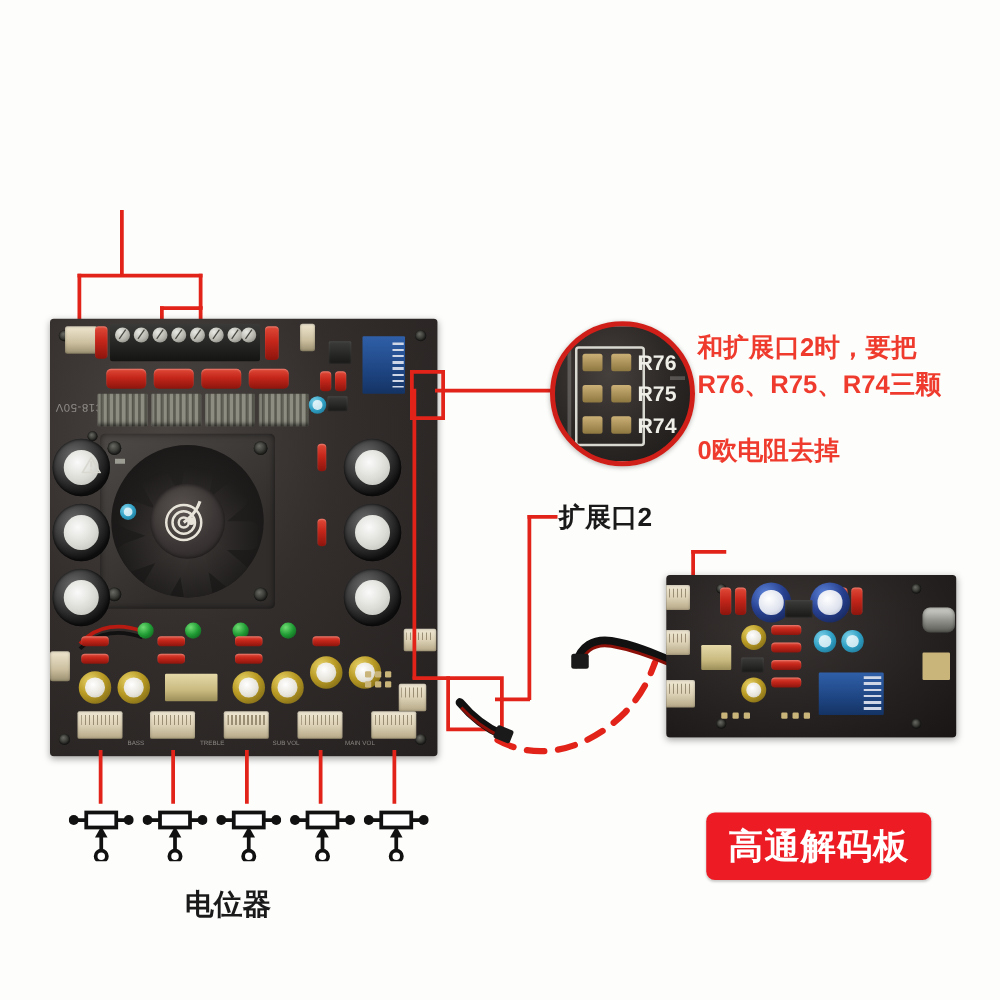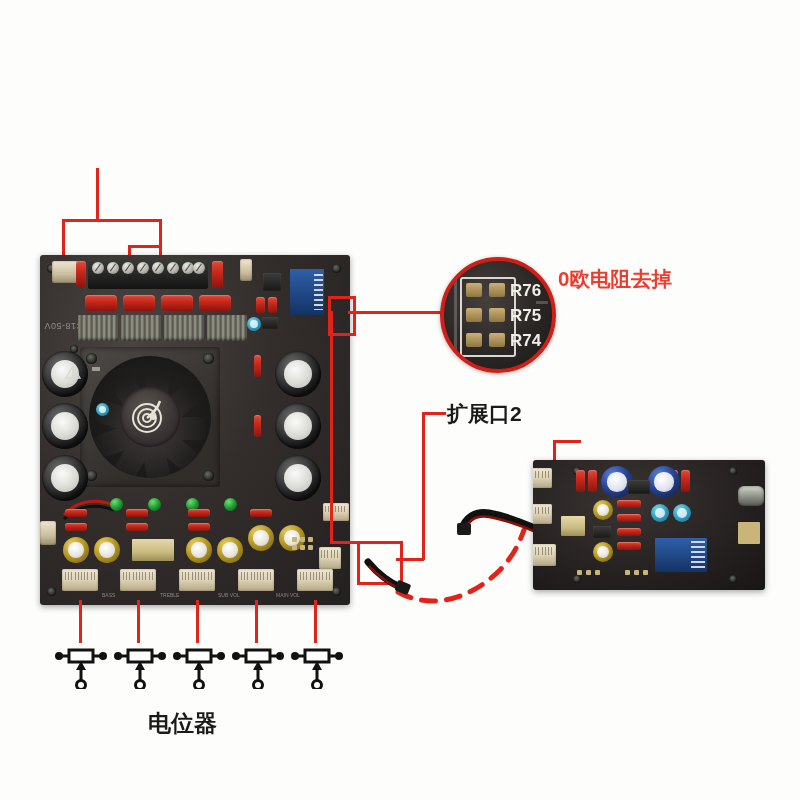--- a/index.html
+++ b/index.html
@@ -312,21 +312,23 @@
     <div class="mag-pad" style="left:22px;top:72px;width:16px;height:14px;"></div>
     <div class="mag-pad" style="left:45px;top:72px;width:16px;height:14px;"></div>
     <div class="mag-lbl" style="left:66px;top:20px;">R76</div>
     <div class="mag-lbl" style="left:66px;top:45px;">R75</div>
     <div class="mag-lbl" style="left:66px;top:70px;">R74</div>
     <div class="silk" style="left:10px;top:12px;width:3px;height:84px;"></div>
     <div class="silk" style="left:92px;top:40px;width:12px;height:3px;"></div>
   </div>
 
   <div style="position:absolute;left:558px;top:264px;">
-    <div class="anno-red" style="position:relative;">0欧电阻去掉</div>
+    <div class="anno-red" style="position:relative;">和扩展口2时，要把</div>
+    <div class="anno-red" style="position:relative;">R76、R75、R74三颗</div>
+    <div class="anno-red" style="position:relative;margin-top:24px;">0欧电阻去掉</div>
   </div>
 
   <div class="anno" style="left:447px;top:400px;">扩展口2</div>
   <div class="ln lnh" style="left:422px;top:412px;width:24px;"></div>
   <div class="ln lnv" style="left:422px;top:412px;height:148px;"></div>
   <div class="ln lnh" style="left:396px;top:558px;width:28px;"></div>
 
   <div class="ln lnh" style="left:553px;top:440px;width:28px;"></div>
   <div class="ln lnv" style="left:553px;top:440px;height:35px;"></div>
 
@@ -451,14 +453,15 @@
       <circle cx="4" cy="11" r="4" fill="#111"></circle>
       <circle cx="48" cy="11" r="4" fill="#111"></circle>
       <line x1="26" y1="41" x2="26" y2="22" stroke="#111" stroke-width="3"></line>
       <polygon points="26,16 21,25 31,25" fill="#111"></polygon>
       <circle cx="26" cy="40" r="4.5" fill="#fff" stroke="#111" stroke-width="3"></circle>
     </svg>
   </div>
 
   <div class="anno" style="left:148px;top:708px;font-size:23px;">电位器</div>
 
+  <div class="badge" style="left:565px;top:650px;width:180px;height:54px;">高通解码板</div>
 
 </div>
 
 </body></html>

